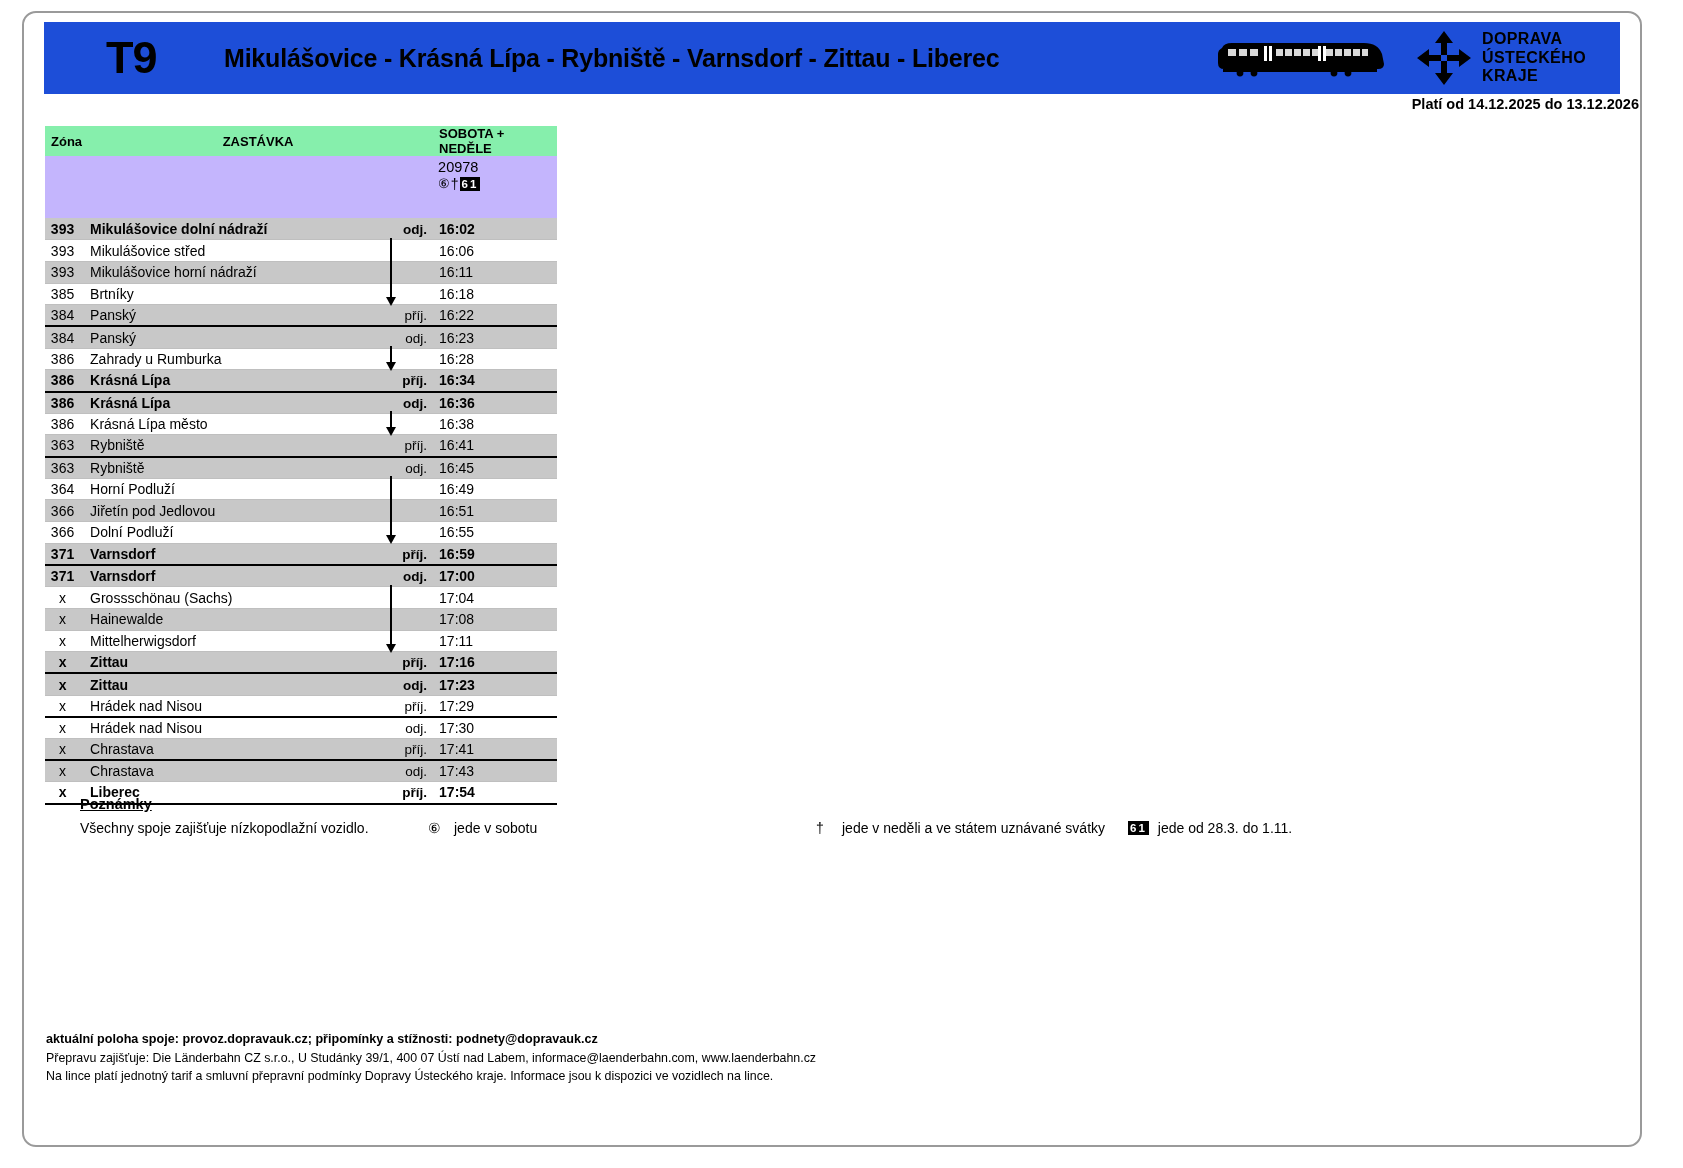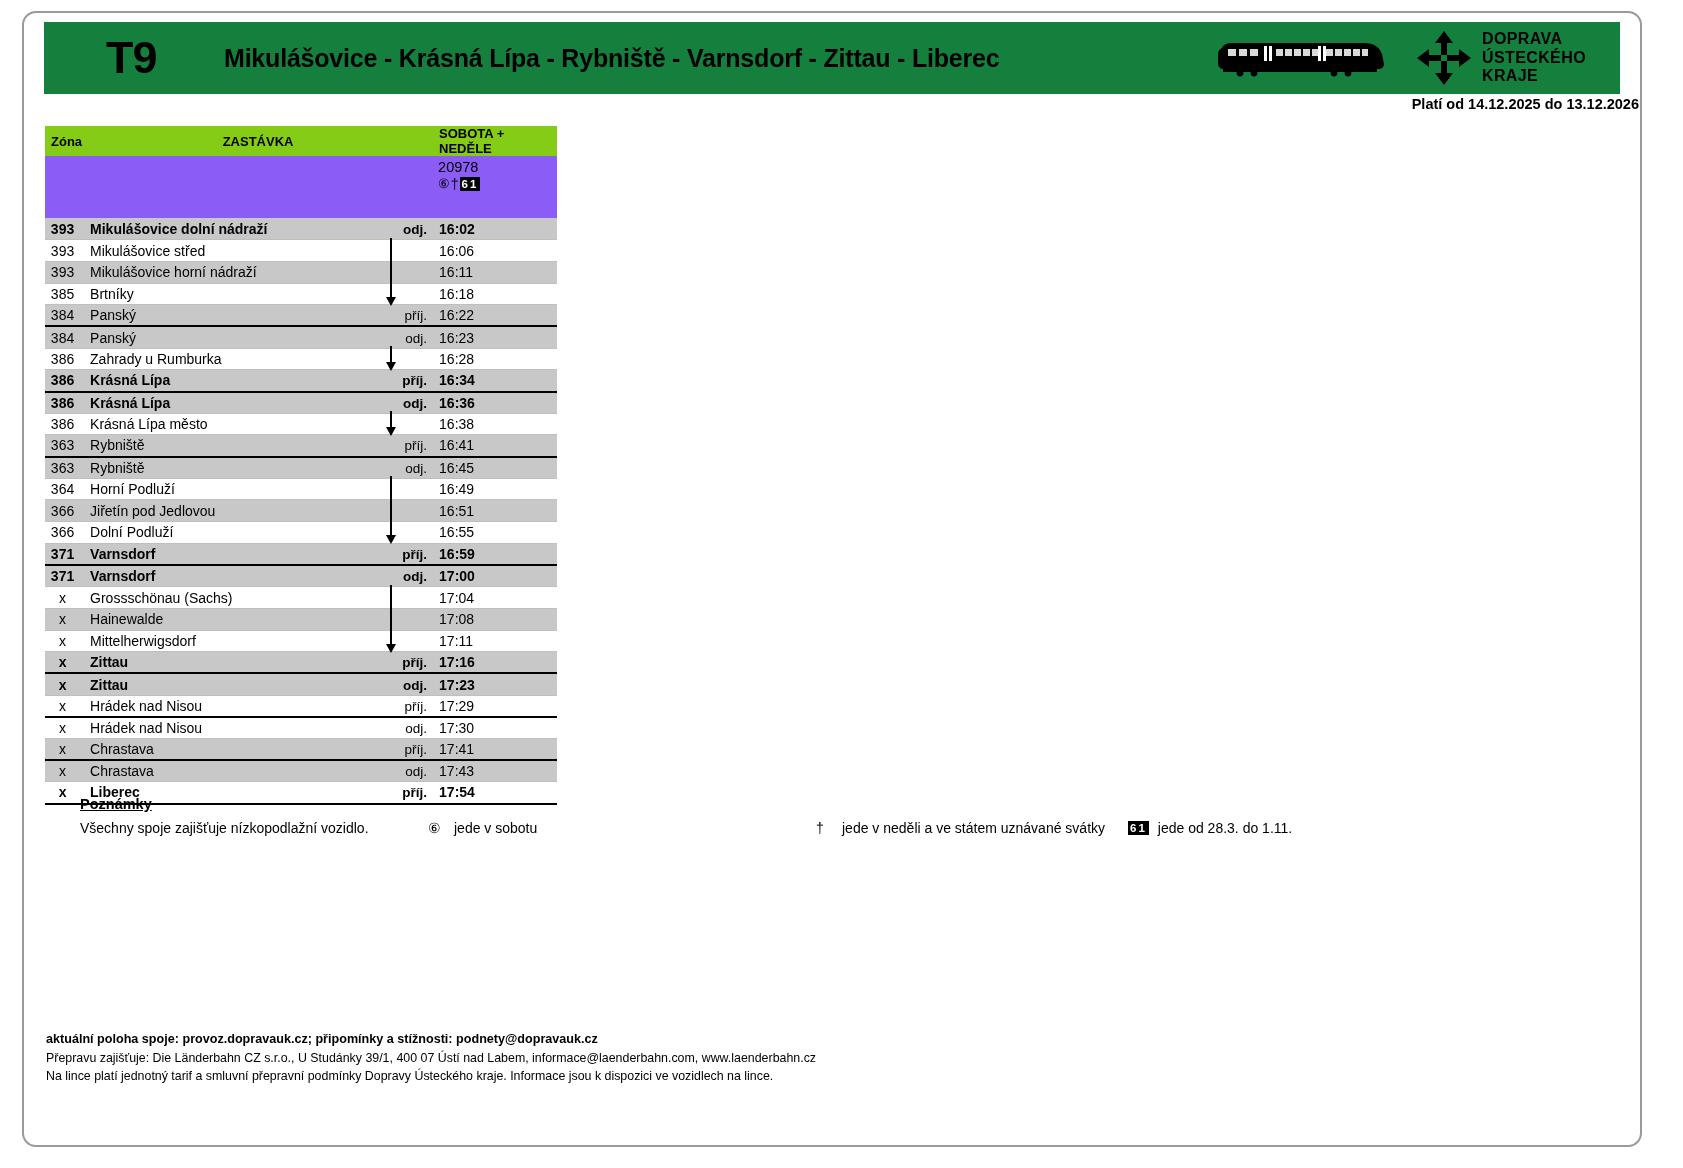--- a/index.html
+++ b/index.html
@@ -29,21 +29,21 @@
     box-sizing: border-box;
   }
 
   
   .header-bar {
     position: absolute;
     left: 44px;
     top: 22px;
     width: 1576px;
     height: 72px;
-    background: #15803d;
+    background: #1d4ed8;
     display: flex;
     align-items: center;
     box-sizing: border-box;
   }
   .line-code {
     font-size: 45px;
     font-weight: bold;
     letter-spacing: -1px;
     margin-left: 62px;
     width: 118px;
@@ -106,21 +106,21 @@
   }
 
   col.c-zone  { width: 32px; }
   col.c-stop  { width: 352px; }
   col.c-time1 { width: 53px; }
   col.c-time2 { width: 35px; }
   col.c-time3 { width: 35px; }
 
   
   .hrow td {
-    background: #84cc16;
+    background: #86efac;
     height: 22px;
     border-top: 2px solid #000;
     border-bottom: 1.5px solid #000;
     font-weight: bold;
     font-size: 13px;
   }
   .th-zone {
     border-left: 2px solid #000;
     padding-left: 6px !important;
     font-size: 11.5px;
@@ -132,21 +132,21 @@
     padding-left: 5px !important;
     border-right: 2px solid #000;
     font-size: 15px;
   }
 
   
   .coderow td {
     height: 62px;
     vertical-align: top;
     border-bottom: 2px solid #000;
-    background: #8b5cf6;
+    background: #c4b5fd;
   }
   .cr-zone { border-left: 2px solid #000; }
   .cr-stop { border-right: 2px solid #000; }
   .cr-t1 {
     border-right: 1px solid #000;
     padding: 2px 0 0 4px !important;
   }
   .cr-t2 { border-right: 1px solid #000; }
   .cr-t3 { border-right: 2px solid #000; }
   .conn-no { font-size: 14.5px; line-height: 18px; }

